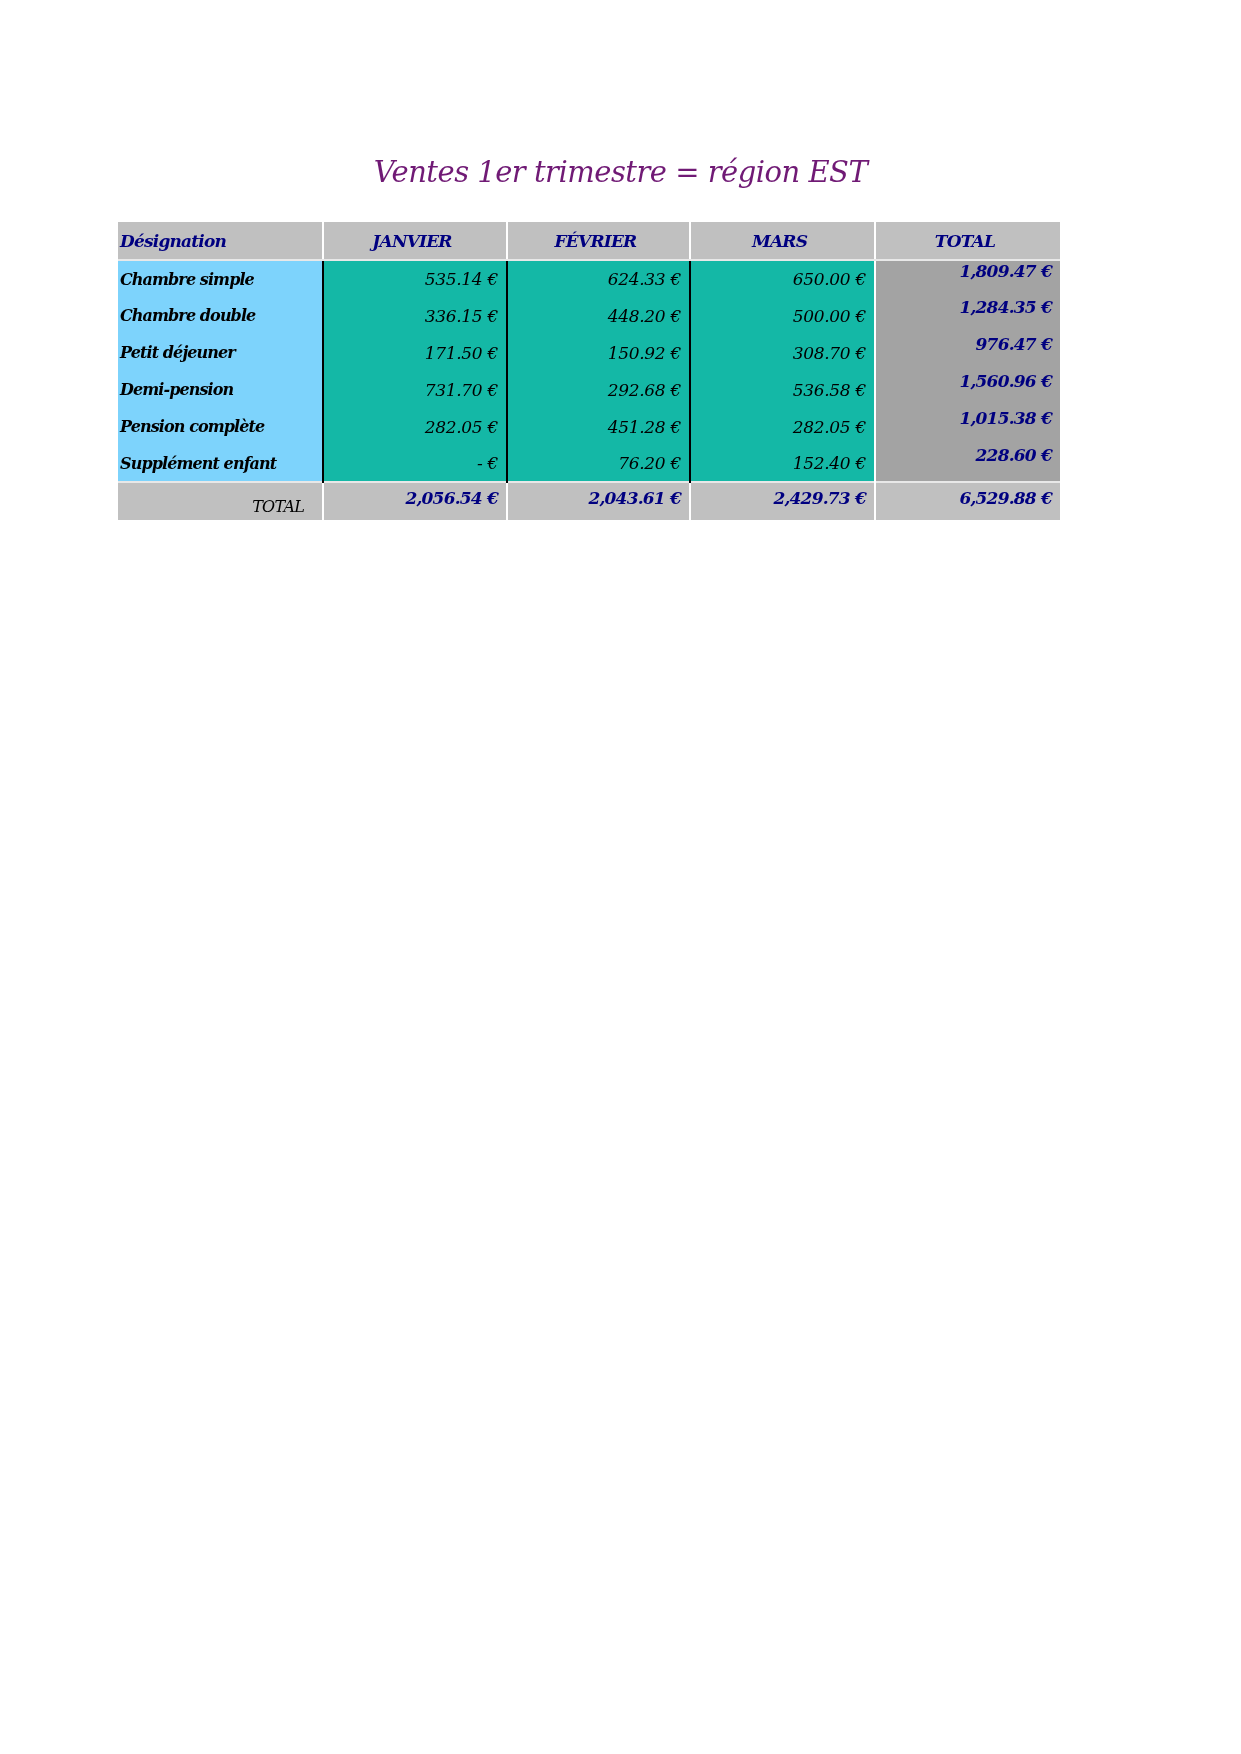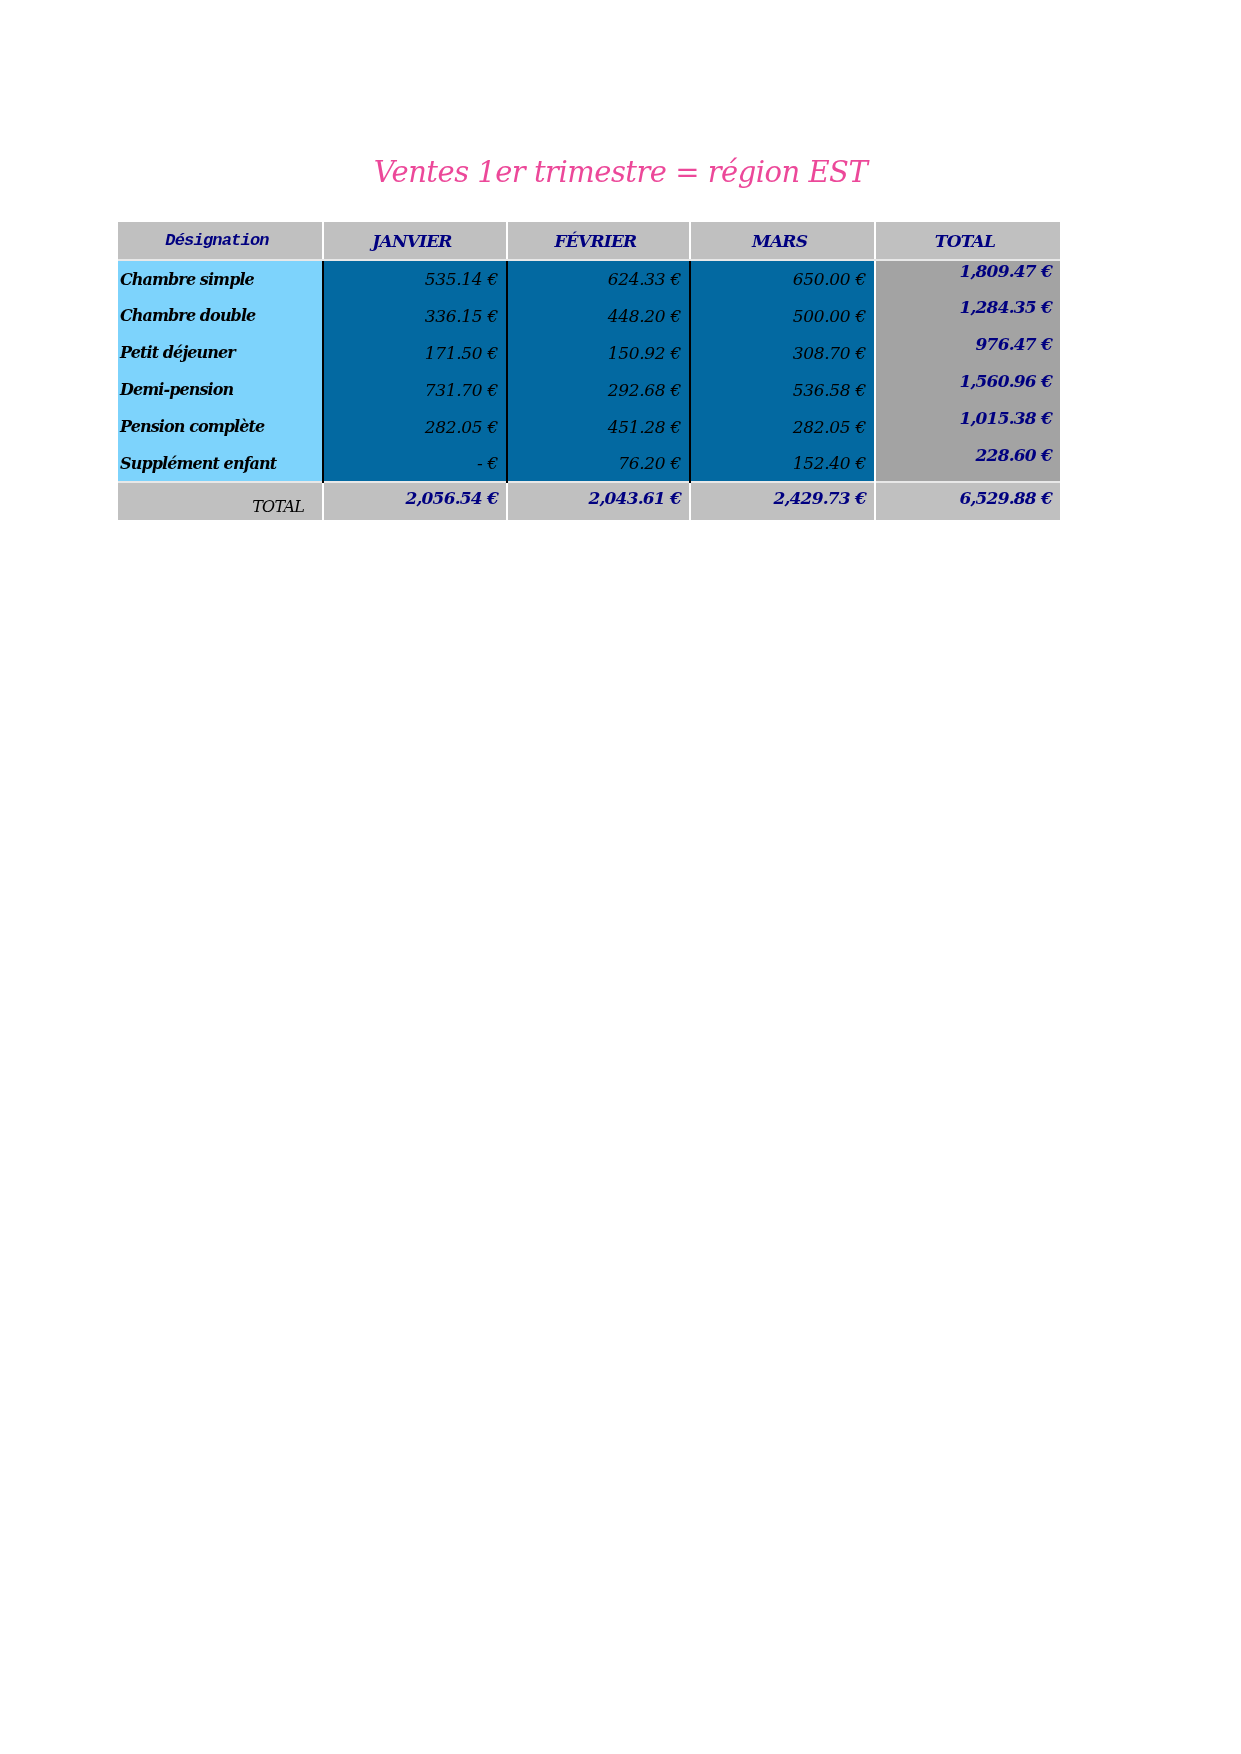--- a/index.html
+++ b/index.html
@@ -16,21 +16,21 @@
     }
     .title {
       position: absolute;
       left: 0;
       width: 1241px;
       top: 155px;
       text-align: center;
       font-family: "DejaVu Serif", "Liberation Serif", serif;
       font-style: italic;
       font-size: 29px;
-      color: #ec4899;
+      color: #701a75;
       letter-spacing: -0.5px;
     }
     table.sheet {
       position: absolute;
       left: 118px;
       top: 222px;
       border-collapse: collapse;
       table-layout: fixed;
     }
     table.sheet col.c0 { width: 205px; }
@@ -53,37 +53,36 @@
       font-weight: bold;
       font-family: "DejaVu Serif", "Liberation Serif", serif;
       font-size: 17px;
       letter-spacing: -0.8px;
       text-align: center;
       border-right: 2px solid #ffffff;
       border-bottom: 2px solid #e8e8e8;
       height: 38px;
     }
     tr.head th.designation {
-      text-align: center;
-      font-family: Liberation Mono, monospace;
+      text-align: left;
     }
     tr.head th:last-child { border-right: none; }
 
     
     td.label {
       background: #7dd3fc;
       color: #000000;
       font-weight: bold;
       font-size: 16px;
       letter-spacing: -0.9px;
       text-align: left;
       border-right: 2px solid #000000;
     }
     td.val {
-      background: #0369a1;
+      background: #14b8a6;
       color: #000000;
       font-size: 17px;
       text-align: right;
       border-right: 2px solid #000000;
       font-weight: normal;
       letter-spacing: -0.3px;
       margin-top: 45px;
     }
     td.val.last {
       border-right: 2px solid #ffffff;

